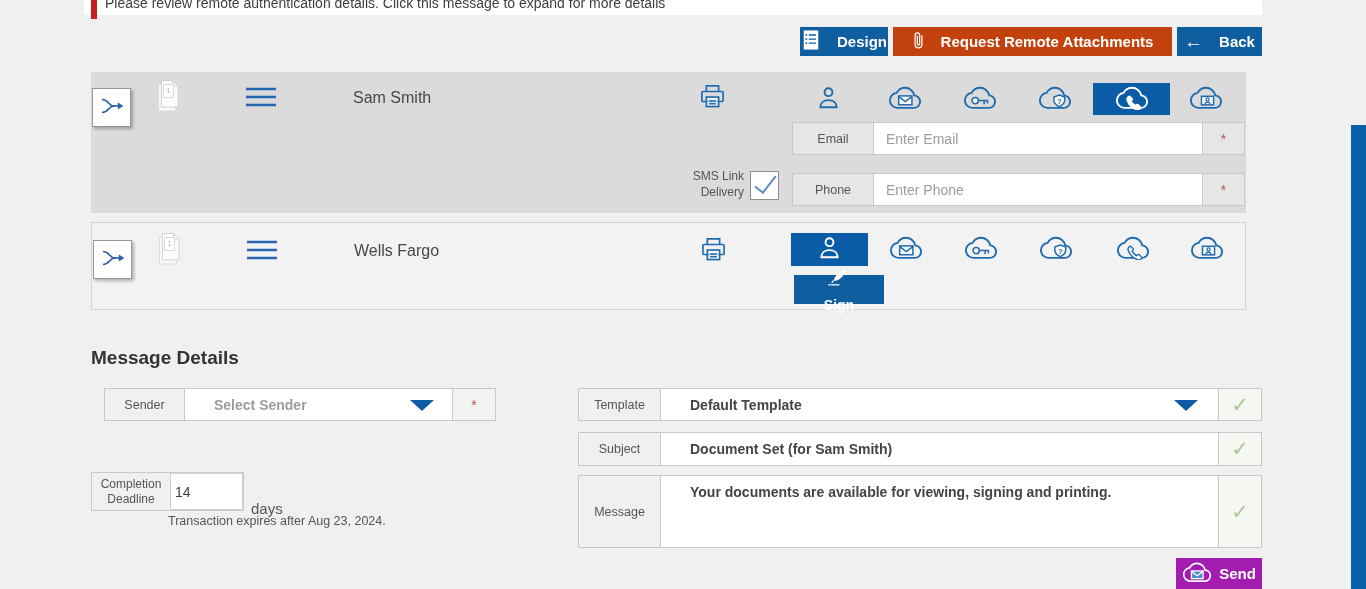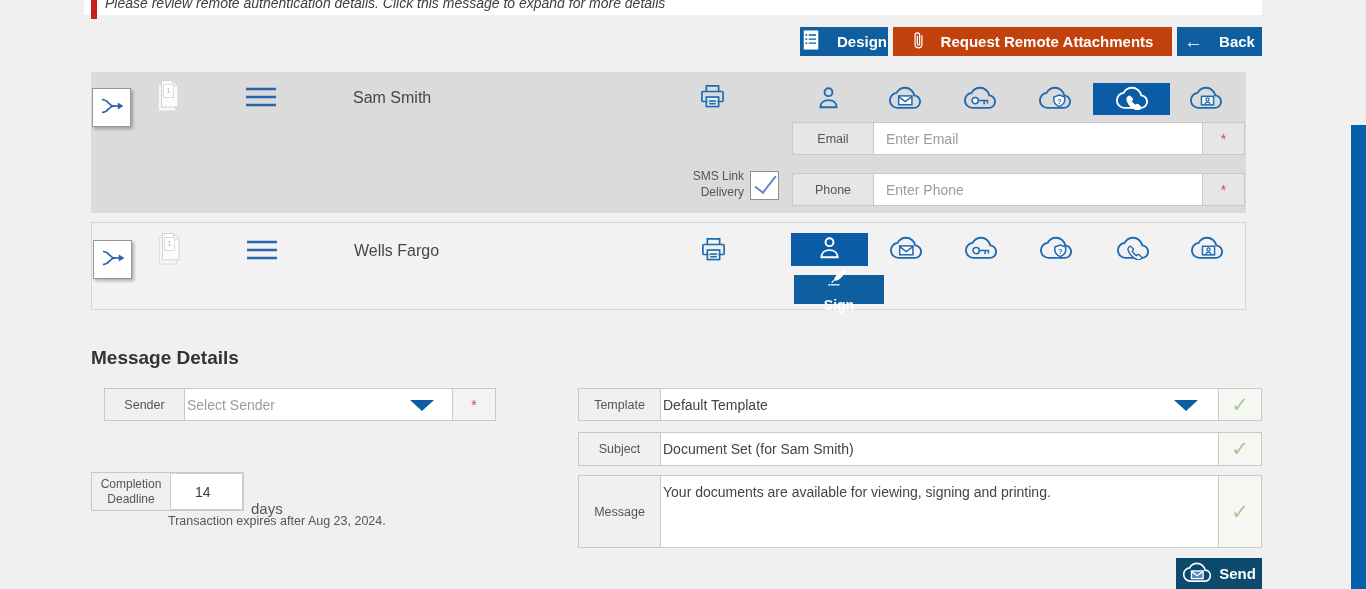--- a/index.html
+++ b/index.html
@@ -1,20 +1,20 @@
 <!DOCTYPE html>
 <html><head>
 <meta charset="utf-8">
 <style>
   html,body{margin:0;padding:0;}
   body{font-family:"Liberation Sans","DejaVu Sans",sans-serif;background:#e8e8e8;}
   .page{position:relative;width:1366px;height:589px;background:#F0F0F0;overflow:hidden;}
   .abs{position:absolute;}
   
-  .alert-bar{left:84px;top:0;width:1178px;height:15px;background:#fff;overflow:hidden;font-style:italic;}
+  .alert-bar{left:84px;top:0;width:1178px;height:15px;background:#fff;overflow:hidden;}
   .alert-text{position:absolute;left:21px;top:-5px;font-size:14px;color:#3E3E3E;white-space:nowrap;}
   .alert-accent{left:91px;top:0;width:6px;height:19px;background:#C81E1E;}
   
   .tbtn{display:flex;align-items:center;justify-content:center;gap:16px;height:29px;color:#fff;
         font-size:15px;font-weight:600;cursor:pointer;}
   .btn-design{left:800px;top:27px;width:88px;background:#0F5EA0;}
   .btn-rra{left:893px;top:27px;width:279px;background:#c2410c;}
   .btn-back{left:1177px;top:27px;width:85px;background:#0F5EA0;}
   .back-glyph{font-size:19px;line-height:1;}
   
@@ -56,44 +56,44 @@
   .sms-box.checked::after{content:"";position:absolute;left:9px;top:-1px;width:9px;height:20px;
            border-right:2px solid #5C8CC6;border-bottom:2px solid #5C8CC6;transform:rotate(38deg);}
   .sign-btn{left:702px;top:52px;width:90px;height:29px;background:#0F5EA0;color:#fff;font-size:14px;font-weight:600;
             display:flex;align-items:center;justify-content:center;gap:7px;cursor:pointer;flex-direction:column;}
   
   .md-title{left:91px;top:347px;font-size:19px;font-weight:600;color:#333;}
   .mrow{display:flex;box-sizing:border-box;border:1px solid #C9C9C9;}
   .mlabel{display:flex;align-items:center;justify-content:center;font-size:12.5px;color:#555;
           background:#F0F0F0;border-right:1px solid #C9C9C9;text-align:center;}
   .mvalue{flex:1;background:#fff;position:relative;display:flex;align-items:center;
-          font-size:14px;color:#444;padding-left:2px;min-width:0;}
+          font-size:14px;color:#444;padding-left:29px;min-width:0;font-weight:bold;}
   .placeholder{color:#9C9C9C;}
   .mcheck{width:42px;display:flex;align-items:center;justify-content:center;border-left:1px solid #C9C9C9;
           background:#F6F6F3;color:#A7C98F;font-size:21px;}
   .dd-arrow{position:absolute;width:0;height:0;border-left:12px solid transparent;
             border-right:12px solid transparent;border-top:11px solid #0E5CA6;top:11px;cursor:pointer;}
   .sender-row{left:104px;top:388px;width:392px;height:33px;}
   .sender-row .mlabel{width:79px;}
   .sender-row .dd-arrow{right:18px;}
   .sender-row .mcheck{background:#F3F3F3;color:#C0504D;font-size:14px;}
   .deadline{left:91px;top:472px;width:153px;height:39px;}
   .deadline .mlabel{width:76px;font-size:12px;line-height:1.25;padding:0 2px;background:transparent;border-right:none;}
   .dinput{width:73px;box-sizing:border-box;border:1px solid #CFCFCF;background:#fff;outline:none;
-          font-family:inherit;font-size:14px;color:#3E3E3E;padding-left:24px;}
+          font-family:inherit;font-size:14px;color:#3E3E3E;padding-left:4px;}
   .days{left:251px;top:500px;font-size:15px;color:#555;text-align:center;}
   .expire-note{left:168px;top:514px;font-size:12.5px;color:#555;}
   .template-row{left:578px;top:388px;width:684px;height:33px;}
   .subject-row{left:578px;top:432px;width:684px;height:34px;}
   .message-row{left:578px;top:475px;width:684px;height:73px;}
   .template-row .mlabel,.subject-row .mlabel,.message-row .mlabel{width:81px;}
   .template-row .dd-arrow{right:20px;}
   .message-row .mvalue{align-items:flex-start;padding-top:8px;}
   
-  .send-btn{left:1176px;top:558px;width:86px;height:31px;background:#0c4a6e;color:#fff;font-size:15px;
+  .send-btn{left:1176px;top:558px;width:86px;height:31px;background:#a21caf;color:#fff;font-size:15px;
             font-weight:600;display:flex;align-items:center;justify-content:center;gap:7px;cursor:pointer;}
   .right-bar{left:1351px;top:125px;width:15px;height:464px;background:#0560A8;cursor:pointer;}
 </style>
 </head>
 <body>
 
 <div class="page">
 
   <div class="abs alert-bar">
     <span class="alert-text">Please review remote authentication details. Click this message to expand for more details</span>

